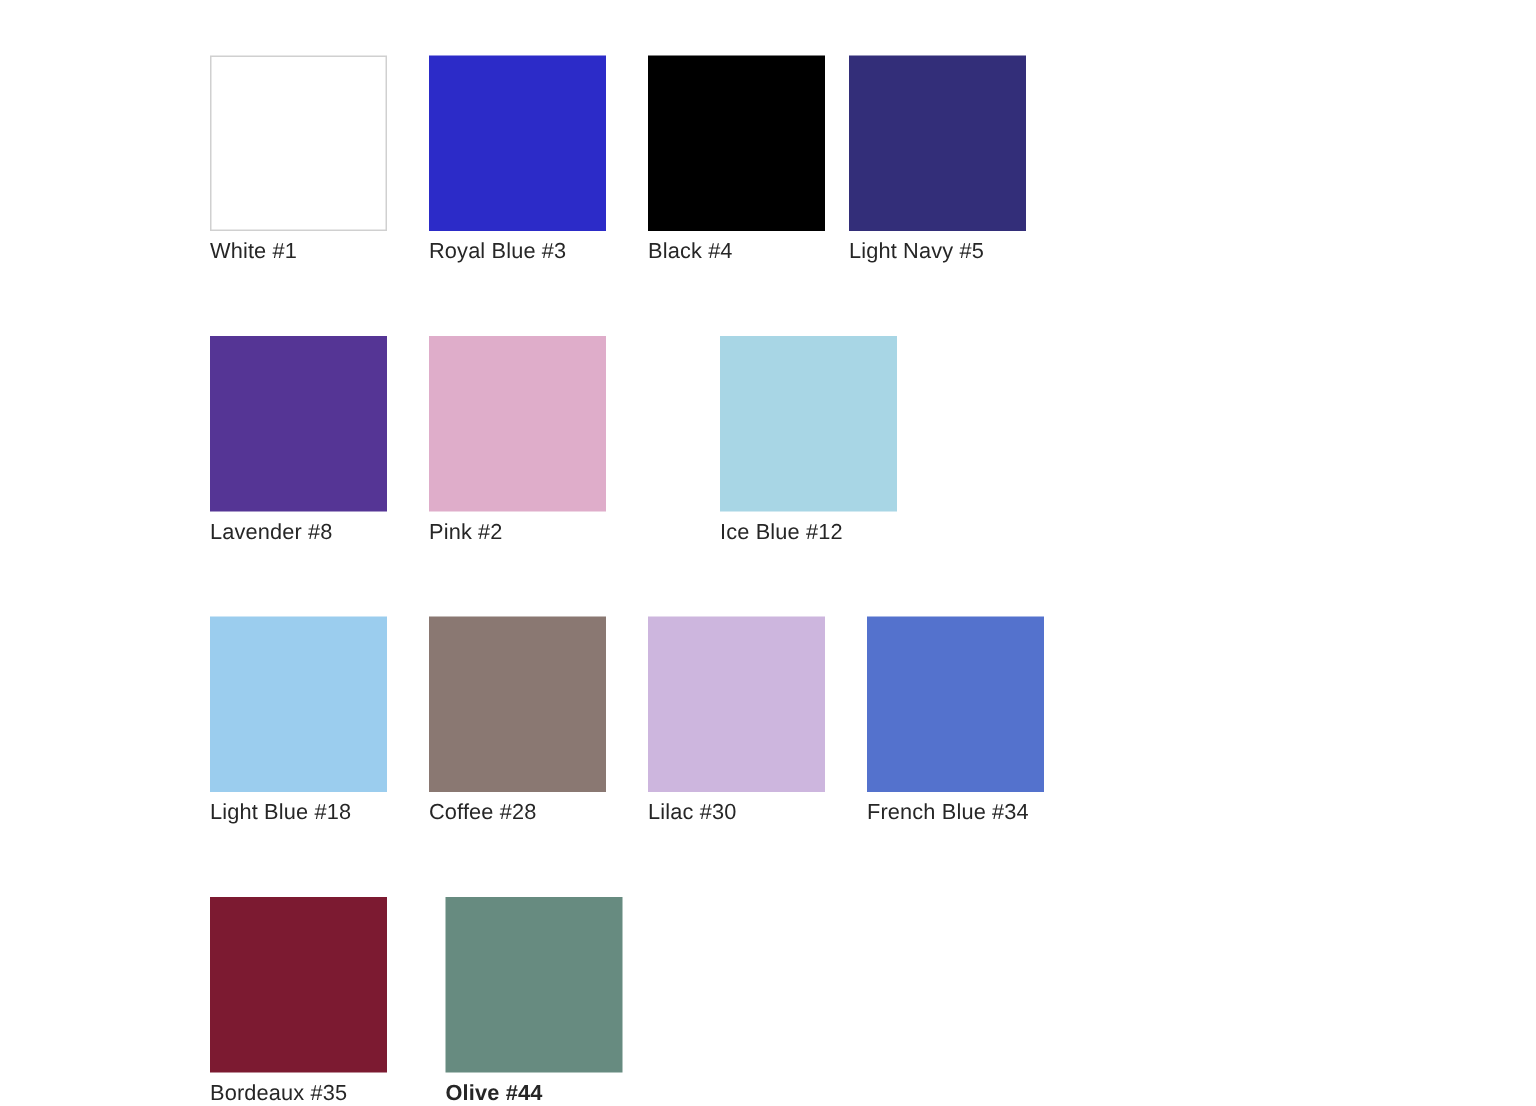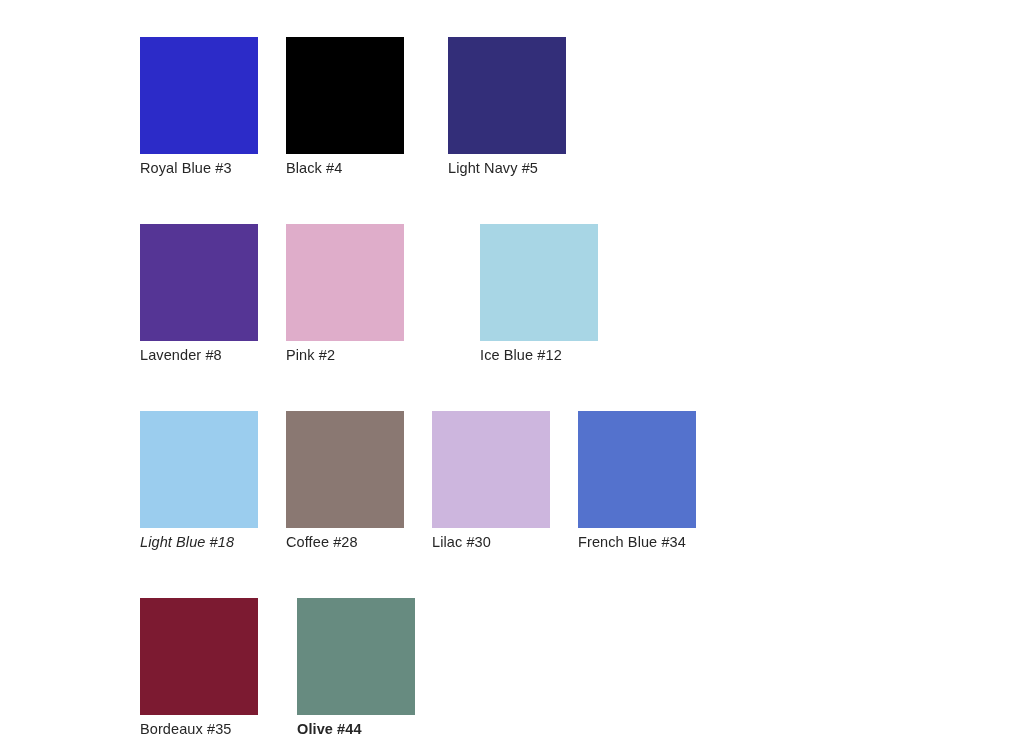--- a/index.html
+++ b/index.html
@@ -40,24 +40,28 @@
     white-space: nowrap;
     letter-spacing: 0.1px;
   }
 </style>
 </head>
 <body>
 
 <div id="swatch-grid">
     <div class="swatch-row" style="margin-bottom: 48px;">
       <div class="swatch-cell" style="margin-right: 28px;">
+        <div class="swatch-chip" style="width: 118px; height: 117px; background: rgb(255, 255, 255); border: 1px solid rgb(208, 208, 208); margin-bottom: 6px;"></div>
+        <div class="swatch-label" style="color: rgb(38, 38, 38);">White #1</div>
+      </div>
+      <div class="swatch-cell" style="margin-right: 28px;">
         <div class="swatch-chip" style="width: 118px; height: 117px; background: rgb(44, 43, 200); border: 0px; margin-bottom: 6px;"></div>
         <div class="swatch-label" style="color: rgb(38, 38, 38);">Royal Blue #3</div>
       </div>
-      <div class="swatch-cell" style="margin-right: 44px;">
+      <div class="swatch-cell" style="margin-right: 16px;">
         <div class="swatch-chip" style="width: 118px; height: 117px; background: rgb(0, 0, 0); border: 0px; margin-bottom: 6px;"></div>
         <div class="swatch-label" style="color: rgb(38, 38, 38);">Black #4</div>
       </div>
       <div class="swatch-cell" style="margin-right: 0px;">
         <div class="swatch-chip" style="width: 118px; height: 117px; background: rgb(51, 46, 121); border: 0px; margin-bottom: 6px;"></div>
         <div class="swatch-label" style="color: rgb(38, 38, 38);">Light Navy #5</div>
       </div>
     </div>
     <div class="swatch-row" style="margin-bottom: 48px;">
       <div class="swatch-cell" style="margin-right: 28px;">
@@ -69,21 +73,21 @@
         <div class="swatch-label" style="color: rgb(38, 38, 38);">Pink #2</div>
       </div>
       <div class="swatch-cell" style="margin-right: 0px; margin-left: 48px;">
         <div class="swatch-chip" style="width: 118px; height: 117px; background: rgb(168, 214, 229); border: 0px; margin-bottom: 6px;"></div>
         <div class="swatch-label" style="color: rgb(38, 38, 38);">Ice Blue #12</div>
       </div>
     </div>
     <div class="swatch-row" style="margin-bottom: 48px;">
       <div class="swatch-cell" style="margin-right: 28px;">
         <div class="swatch-chip" style="width: 118px; height: 117px; background: rgb(155, 205, 238); border: 0px; margin-bottom: 6px;"></div>
-        <div class="swatch-label" style="color: rgb(38, 38, 38); font-style: italic;">Light Blue #18</div>
+        <div class="swatch-label" style="color: rgb(38, 38, 38);">Light Blue #18</div>
       </div>
       <div class="swatch-cell" style="margin-right: 28px;">
         <div class="swatch-chip" style="width: 118px; height: 117px; background: rgb(138, 120, 114); border: 0px; margin-bottom: 6px;"></div>
         <div class="swatch-label" style="color: rgb(38, 38, 38);">Coffee #28</div>
       </div>
       <div class="swatch-cell" style="margin-right: 28px;">
         <div class="swatch-chip" style="width: 118px; height: 117px; background: rgb(205, 182, 222); border: 0px; margin-bottom: 6px;"></div>
         <div class="swatch-label" style="color: rgb(38, 38, 38);">Lilac #30</div>
       </div>
       <div class="swatch-cell" style="margin-right: 0px;">

